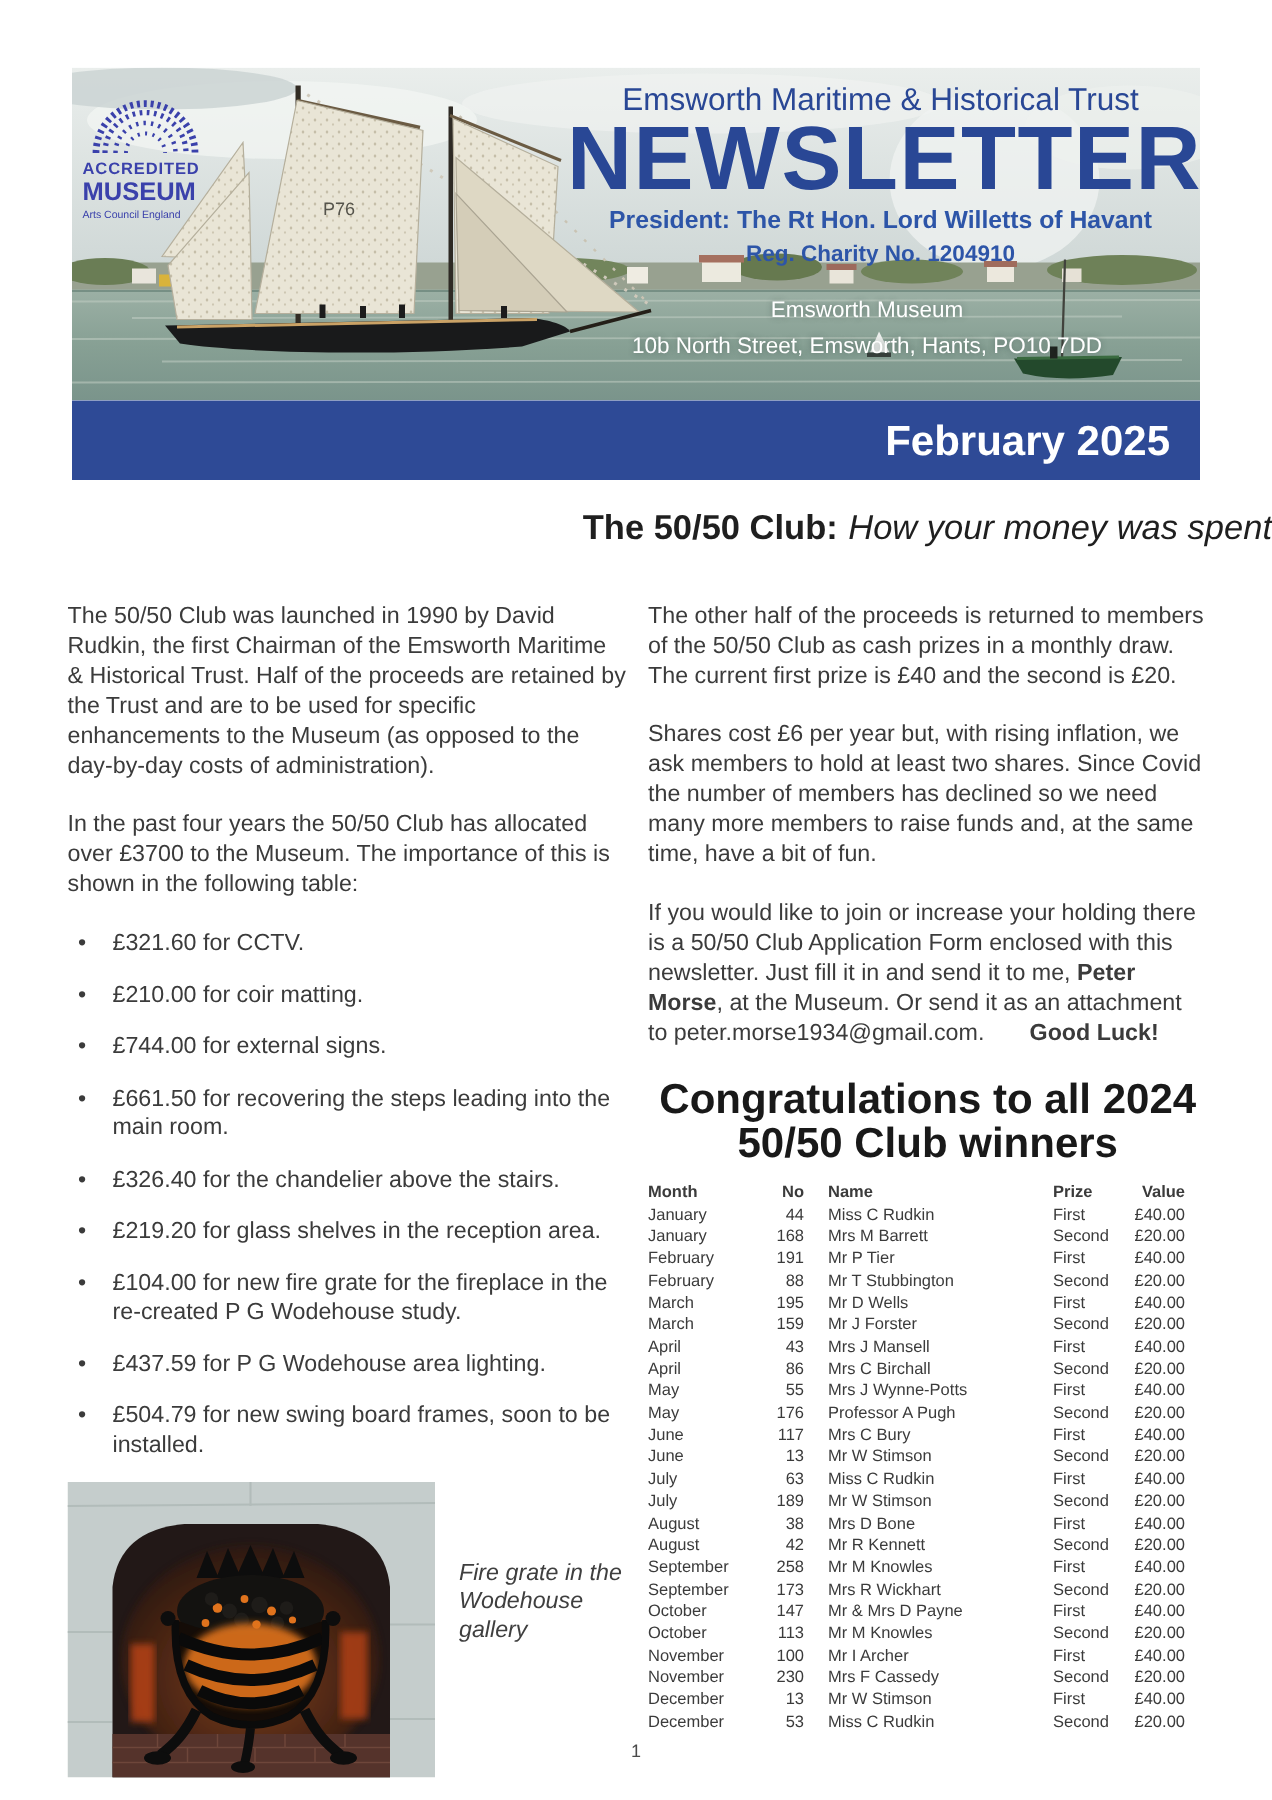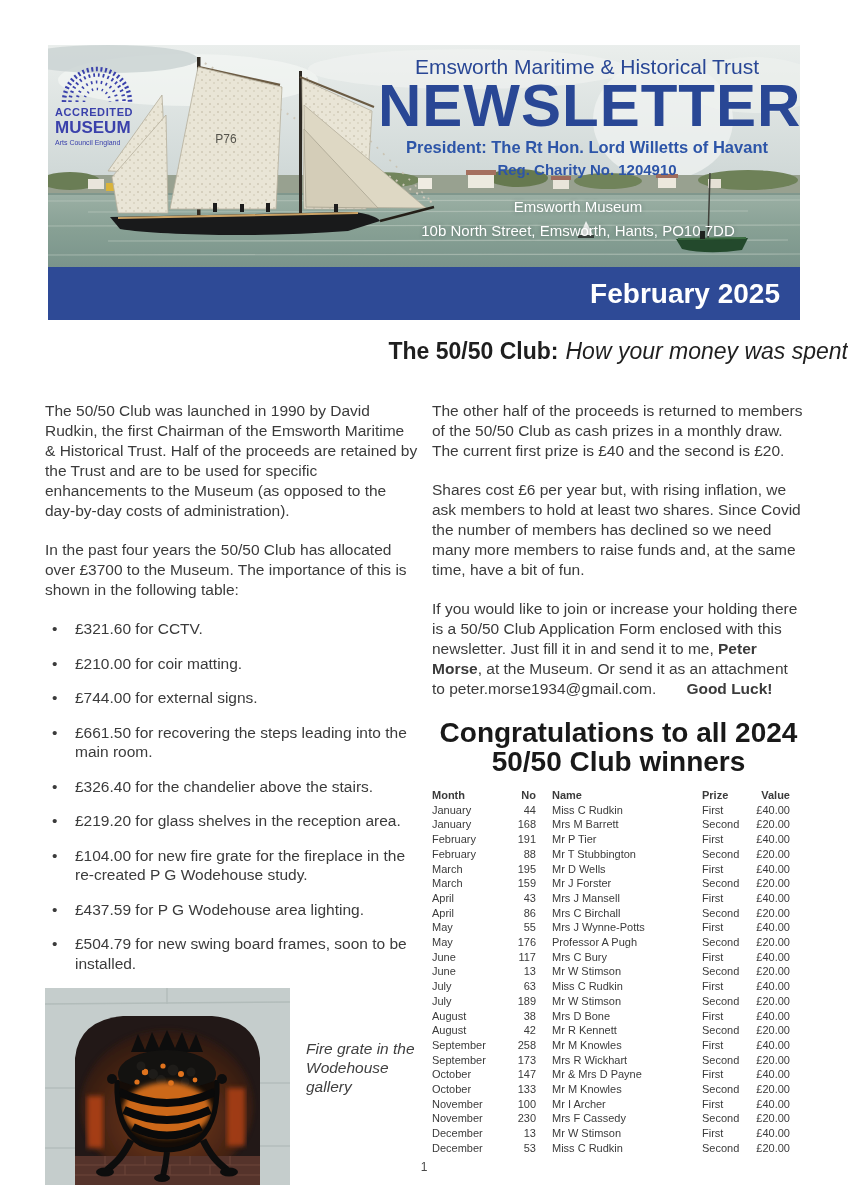--- a/index.html
+++ b/index.html
@@ -469,21 +469,21 @@
             </tr>
             <tr>
               <td class="c0">October</td>
               <td class="c1">147</td>
               <td class="c2">Mr &amp; Mrs D Payne</td>
               <td class="c3">First</td>
               <td class="c4">£40.00</td>
             </tr>
             <tr>
               <td class="c0">October</td>
-              <td class="c1">133</td>
+              <td class="c1">113</td>
               <td class="c2">Mr M Knowles</td>
               <td class="c3">Second</td>
               <td class="c4">£20.00</td>
             </tr>
             <tr>
               <td class="c0">November</td>
               <td class="c1">100</td>
               <td class="c2">Mr I Archer</td>
               <td class="c3">First</td>
               <td class="c4">£40.00</td>

